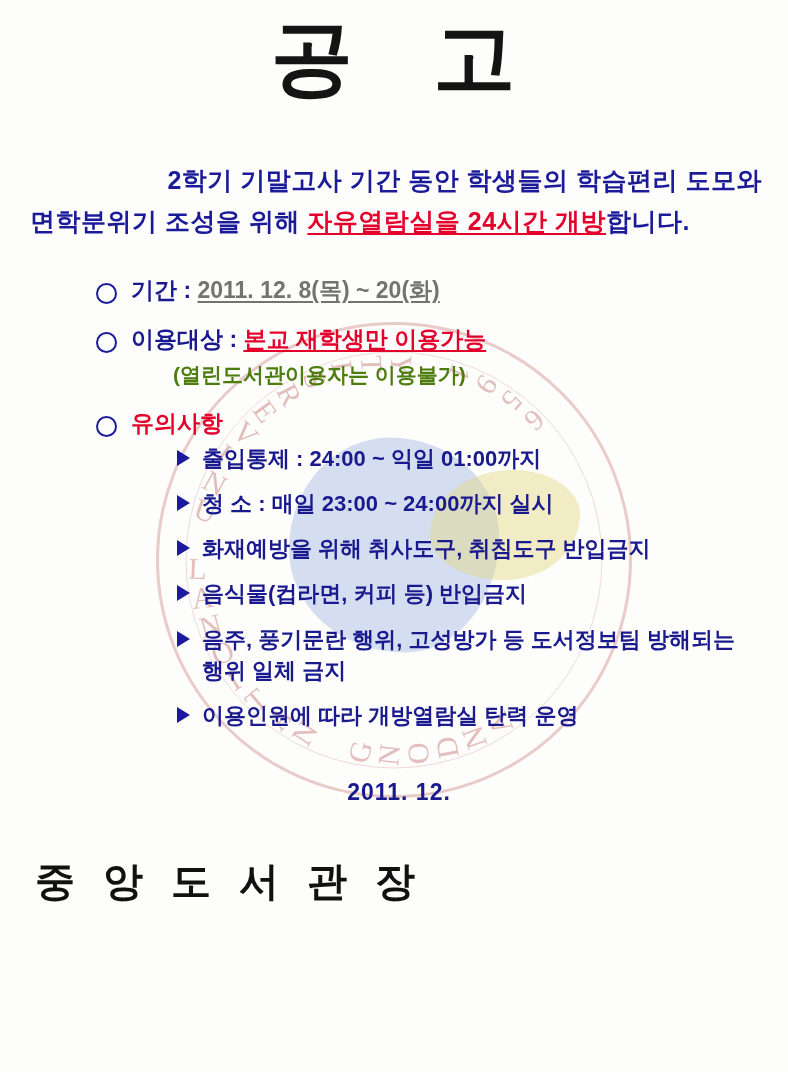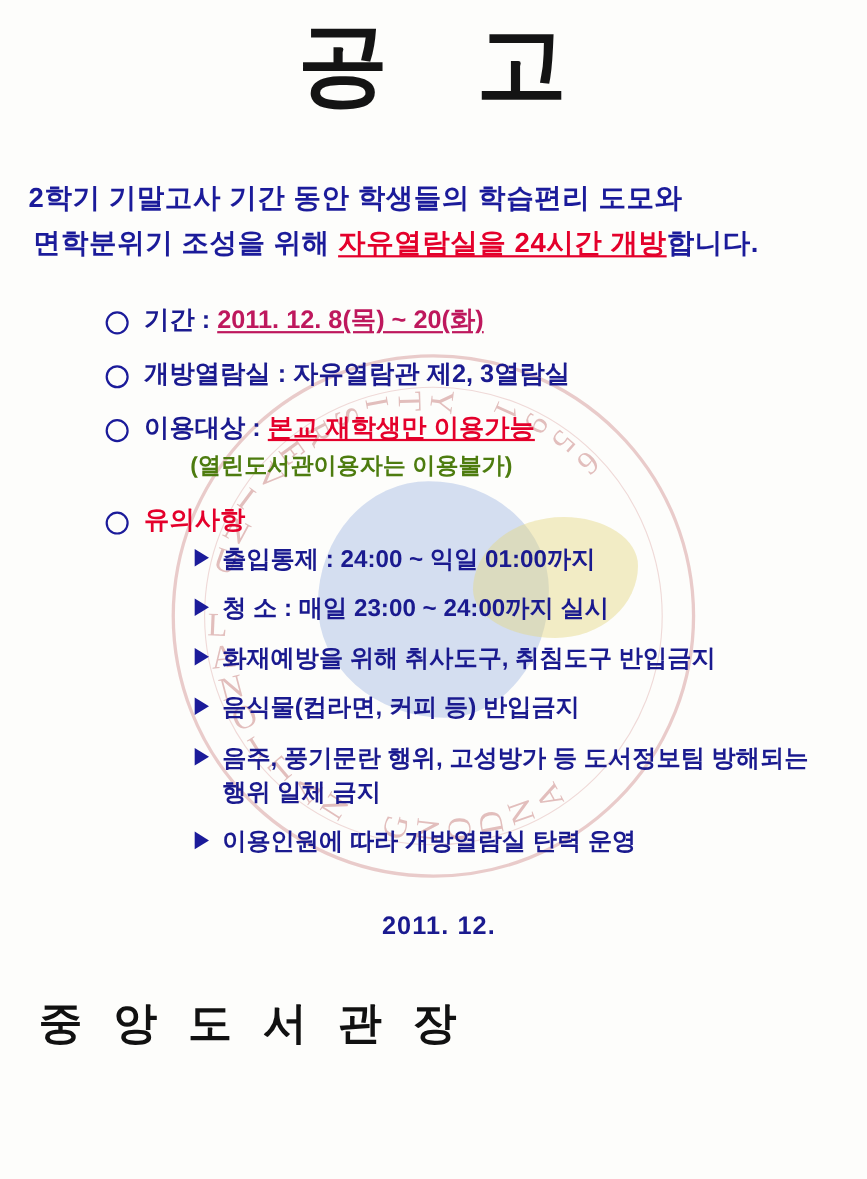--- a/index.html
+++ b/index.html
@@ -105,21 +105,21 @@
   }
 
   .intro {
     margin-top: 56px;
     font-size: 25px;
     font-weight: bold;
     line-height: 1.62;
     color: #1b1b9a;
     letter-spacing: 0.5px;
   }
-  .intro .line1 { display: block; text-align: left; }
+  .intro .line1 { display: block; text-align: right; }
   .intro .line2 { display: block; text-align: left; padding-left: 4px; }
   .hl-red {
     color: #e4002b;
     text-decoration: underline;
     text-underline-offset: 3px;
   }
 
   
   .body-list {
     margin-top: 34px;
@@ -137,21 +137,21 @@
     flex: 0 0 auto;
     width: 17px;
     height: 17px;
     border: 2px solid #1b1b9a;
     border-radius: 50%;
     margin-right: 14px;
     margin-top: 8px;
   }
   .row-text { flex: 1 1 auto; }
   .u-blue {
-    color: #be185d;
+    color: #737373;
     text-decoration: underline;
     text-underline-offset: 3px;
   }
   .u-red {
     color: #e4002b;
     text-decoration: underline;
     text-underline-offset: 3px;
   }
   .red-plain { color: #e4002b; }
   .sub-note {
@@ -259,24 +259,20 @@
     </span>
   </div>
 
   <div class="body-list">
 
     <div class="row">
       <span class="circ"></span>
       <span class="row-text"><span>기간 : </span><span class="u-blue">2011. 12. 8(목) ~ 20(화)</span></span>
     </div>
 
-    <div class="row">
-      <span class="circ"></span>
-      <span class="row-text"><span>개방열람실 : </span><span>자유열람관 제2, 3열람실</span></span>
-    </div>
 
     <div class="row">
       <span class="circ"></span>
       <span class="row-text"><span>이용대상 : </span><span class="u-red">본교 재학생만 이용가능</span><span class="sub-note">(열린도서관이용자는 이용불가)</span></span>
     </div>
 
     <div class="row">
       <span class="circ"></span>
       <span class="row-text">
         <span class="red-plain">유의사항</span>

